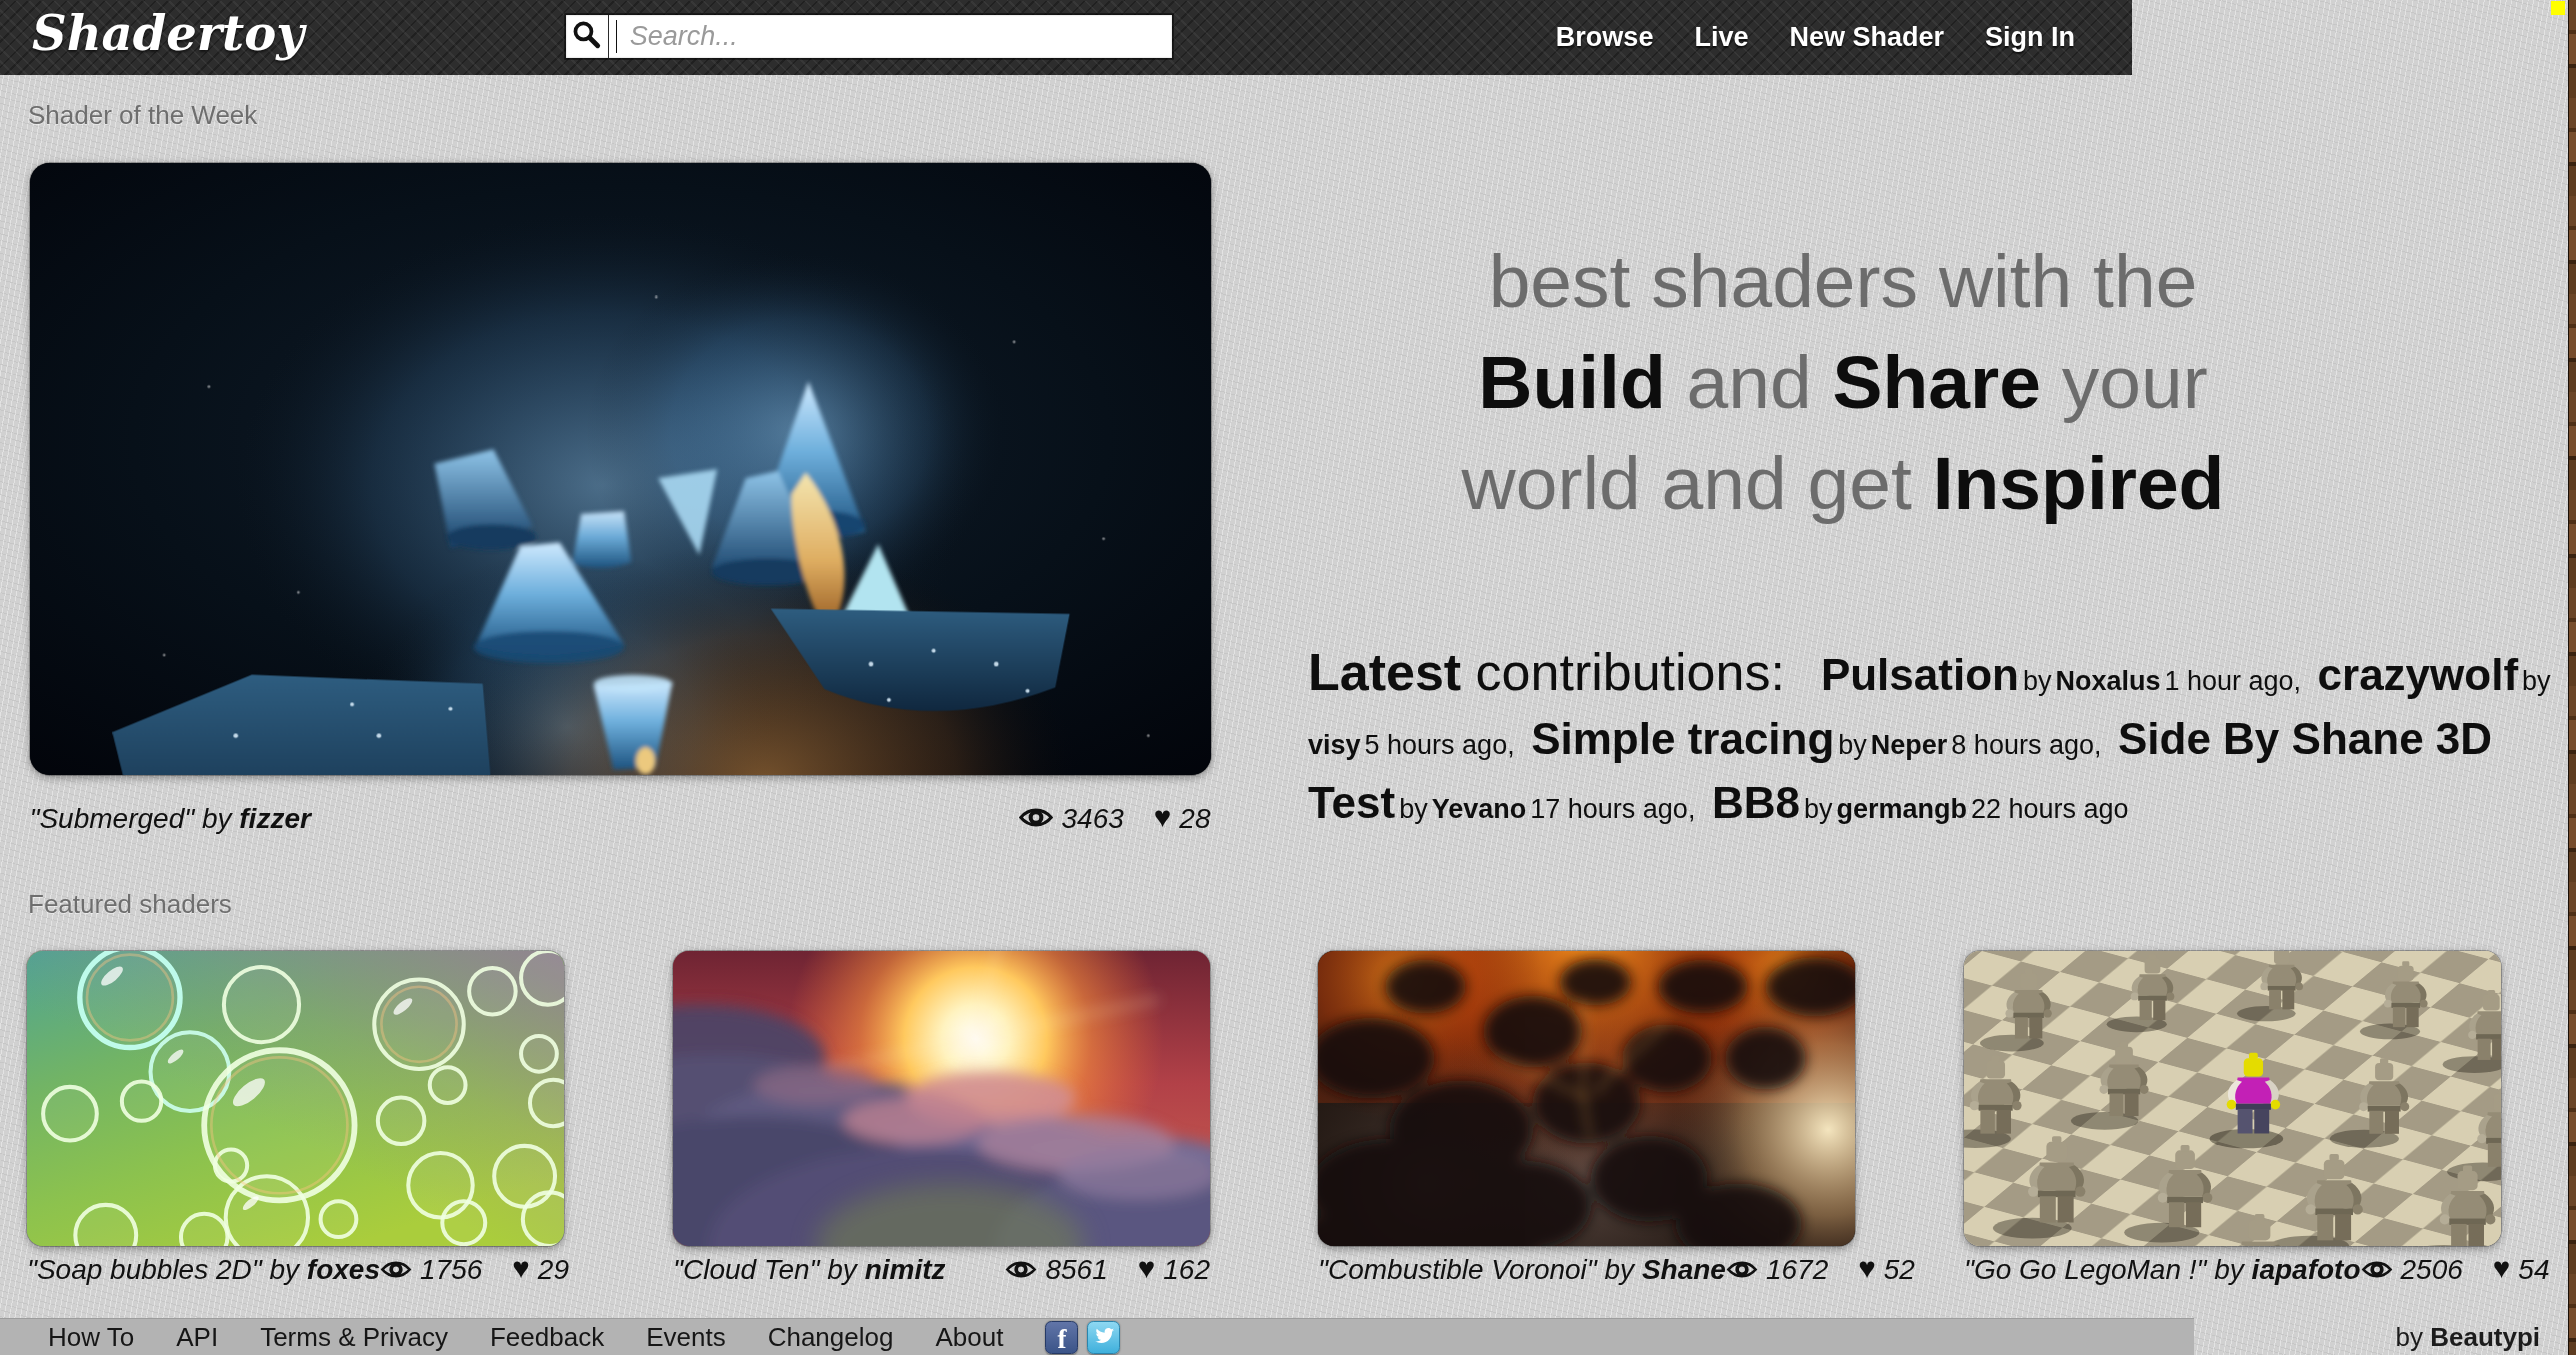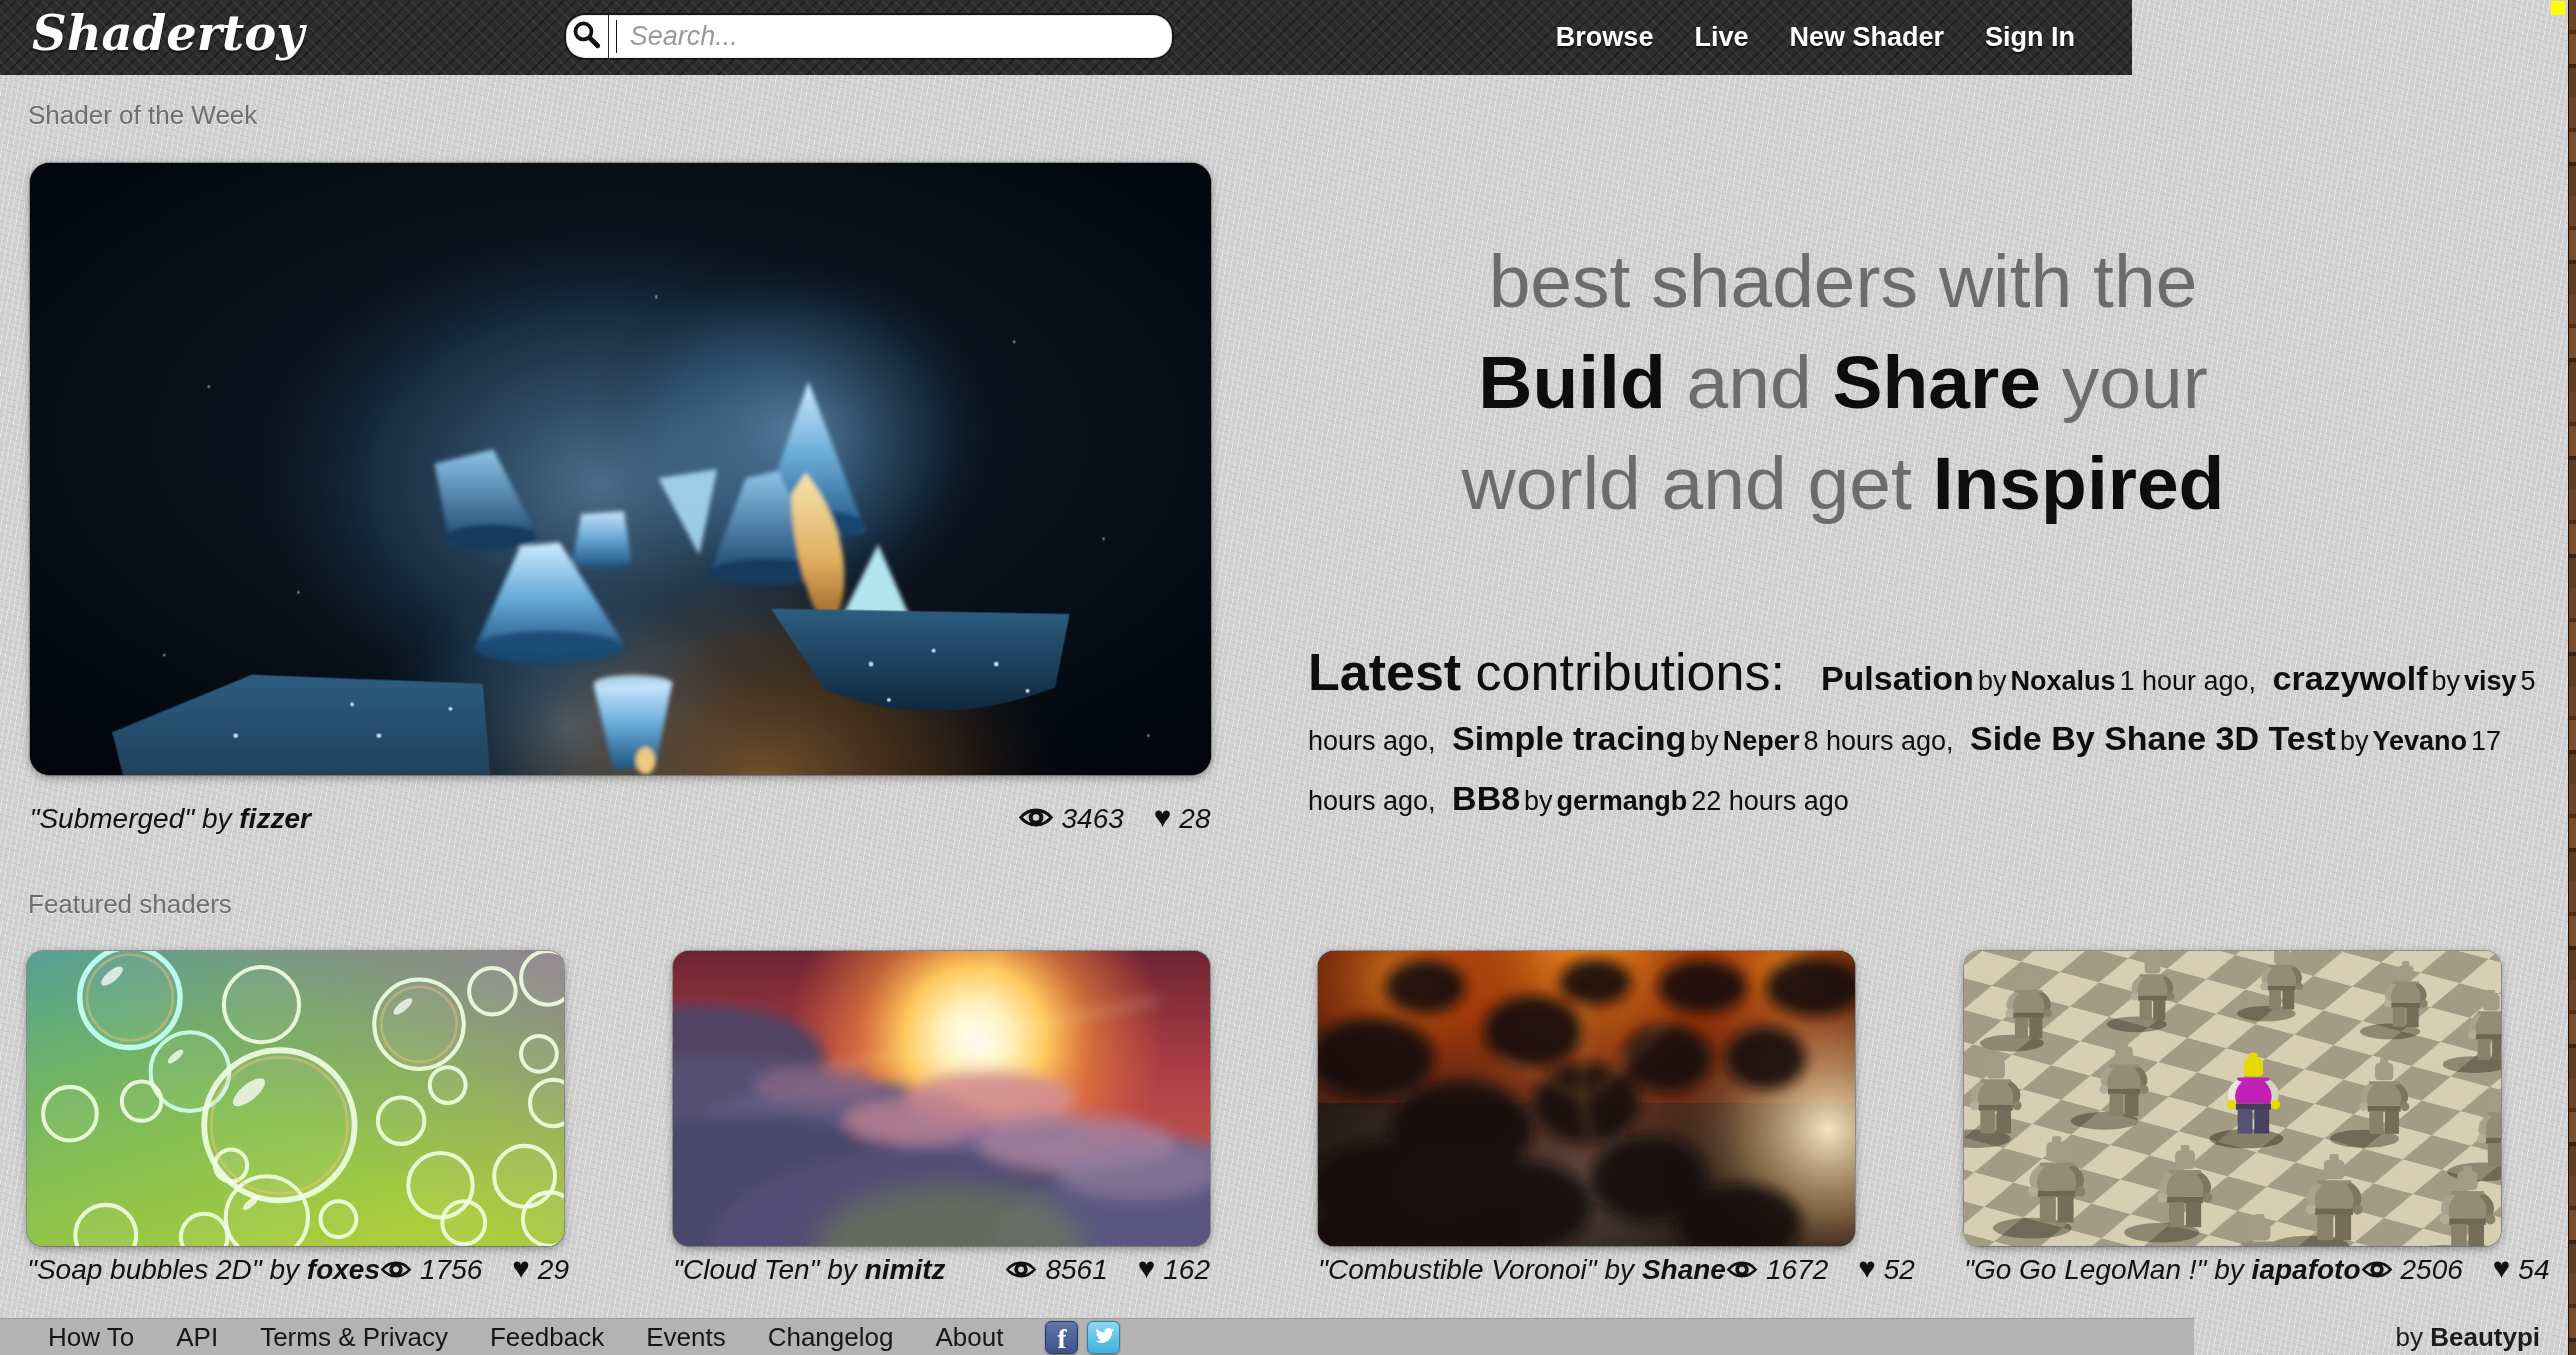--- a/index.html
+++ b/index.html
@@ -23,21 +23,21 @@
     z-index: 5;
   }
   .logo {
     position: absolute; left: 32px; top: 5.4px;
     font-family: "DejaVu Serif", serif; font-style: italic; font-weight: bold;
     font-size: 48px; color: #ffffff; text-shadow: 0 1.8px 2.7px rgba(0,0,0,.6);
     cursor: pointer;
   }
   .searchwrap {
     position: absolute; left: 566px; top: 15px; width: 606px; height: 43px;
-    background: #ffffff; border-radius: 19px;
+    background: #ffffff; border-radius: 0;
     box-shadow: 0 0 0 1.8px rgba(0,0,0,.55), inset 0 0 1.8px rgba(0,0,0,.3);
     display: flex; align-items: stretch;
   }
   .search-btn {
     width: 43px; display: flex; align-items: center; justify-content: center;
     border-right: 1.8px solid #2b2b2b; cursor: pointer; background: transparent; border-top:0;border-bottom:0;border-left:0;
     border-top-left-radius: 9px; border-bottom-left-radius: 9px;
   }
   .search-input {
     flex: 1; border: none; outline: none; background: transparent;
@@ -98,21 +98,21 @@
     position: absolute; left: 1400px; top: 231px; width: 886px;
     text-align: center; font-size: 75px; line-height: 101px; color: #6c6c6c;
   }
   .hero b { color: #0d0d0d; }
 
   
   .latest { position: absolute; left: 1308px; top: 646px; width: 1243px; line-height: 53px; color: #0e0e0e; }
   .latest-bold { font-size: 52px; font-weight: bold; }
   .latest-normal { font-size: 52px; margin-right: 32px; }
   .entry { cursor: pointer; margin-right: 12.5px; }
-  .entry-name { font-size: 34px; font-weight: bold; }
+  .entry-name { font-size: 44px; font-weight: bold; }
   .entry-meta { font-size: 27px; }
   .entry-author { font-size: 27px; font-weight: bold; }
 
   
   .footer {
     position: absolute; left: 0; top: 1318px; width: 2194px; height: 38px;
     background: #b3b3b3; display: flex; align-items: center; gap: 42px; padding-left: 48px;
     box-shadow: inset 0 0.9px 0 rgba(0,0,0,.12);
   }
   .foot-link { font-size: 26px; color: #161616; cursor: pointer; white-space: nowrap; }

